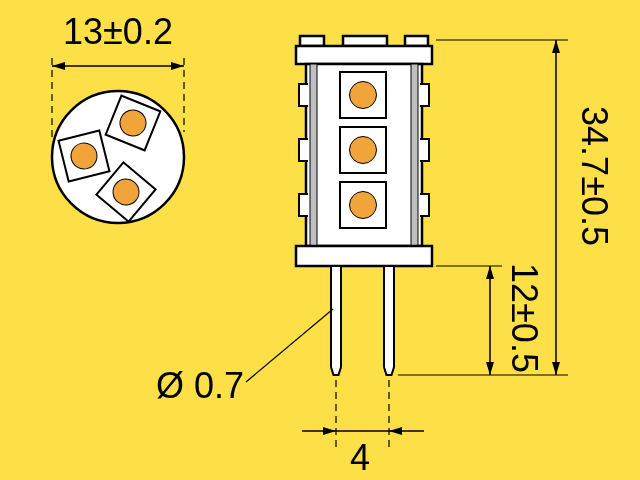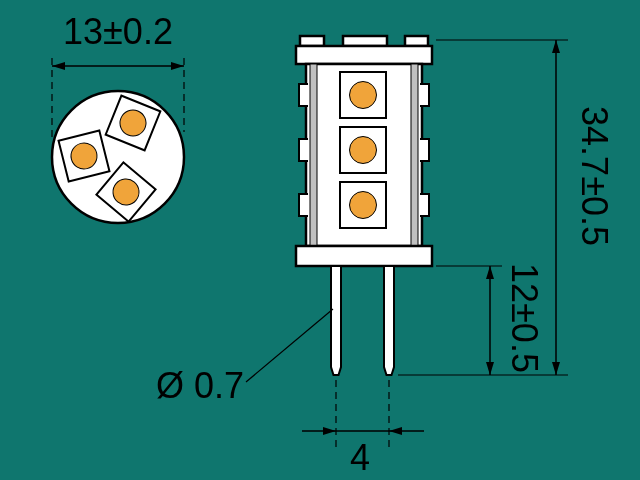--- a/index.html
+++ b/index.html
@@ -3,21 +3,21 @@
 <meta charset="utf-8">
 <style>
   html, body {
     margin: 0;
     padding: 0;
     background: #ffffff;
   }
   .stage {
     width: 640px;
     height: 480px;
-    background: #0f766e;
+    background: #fde047;
     position: relative;
     overflow: hidden;
   }
   svg {
     display: block;
   }
   svg text {
     font-family: "Liberation Sans", sans-serif;
     font-size: 36px;
     fill: #000000;

